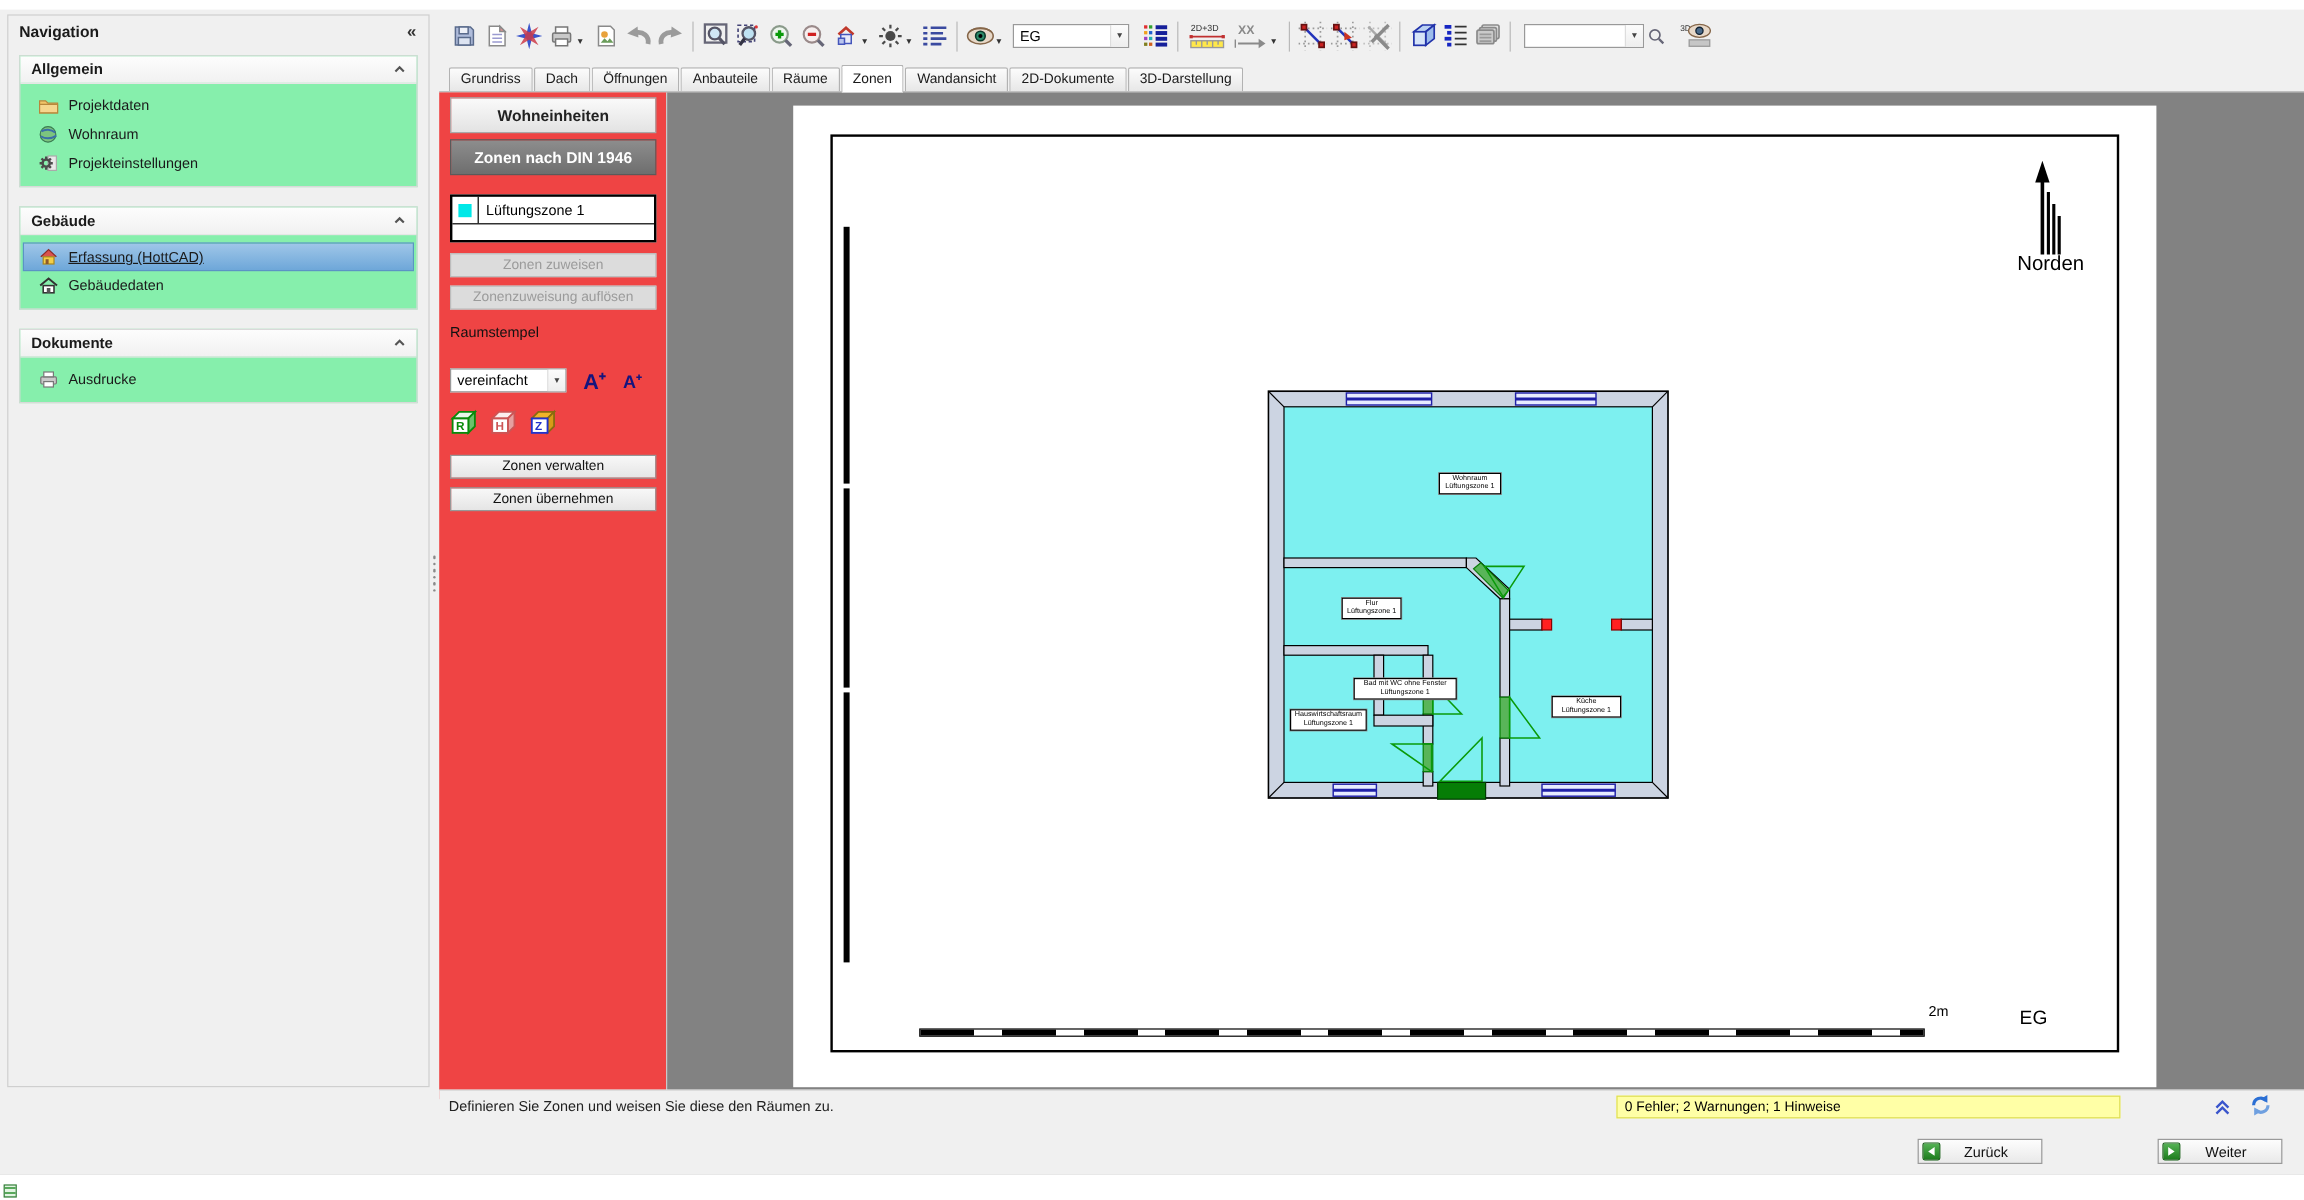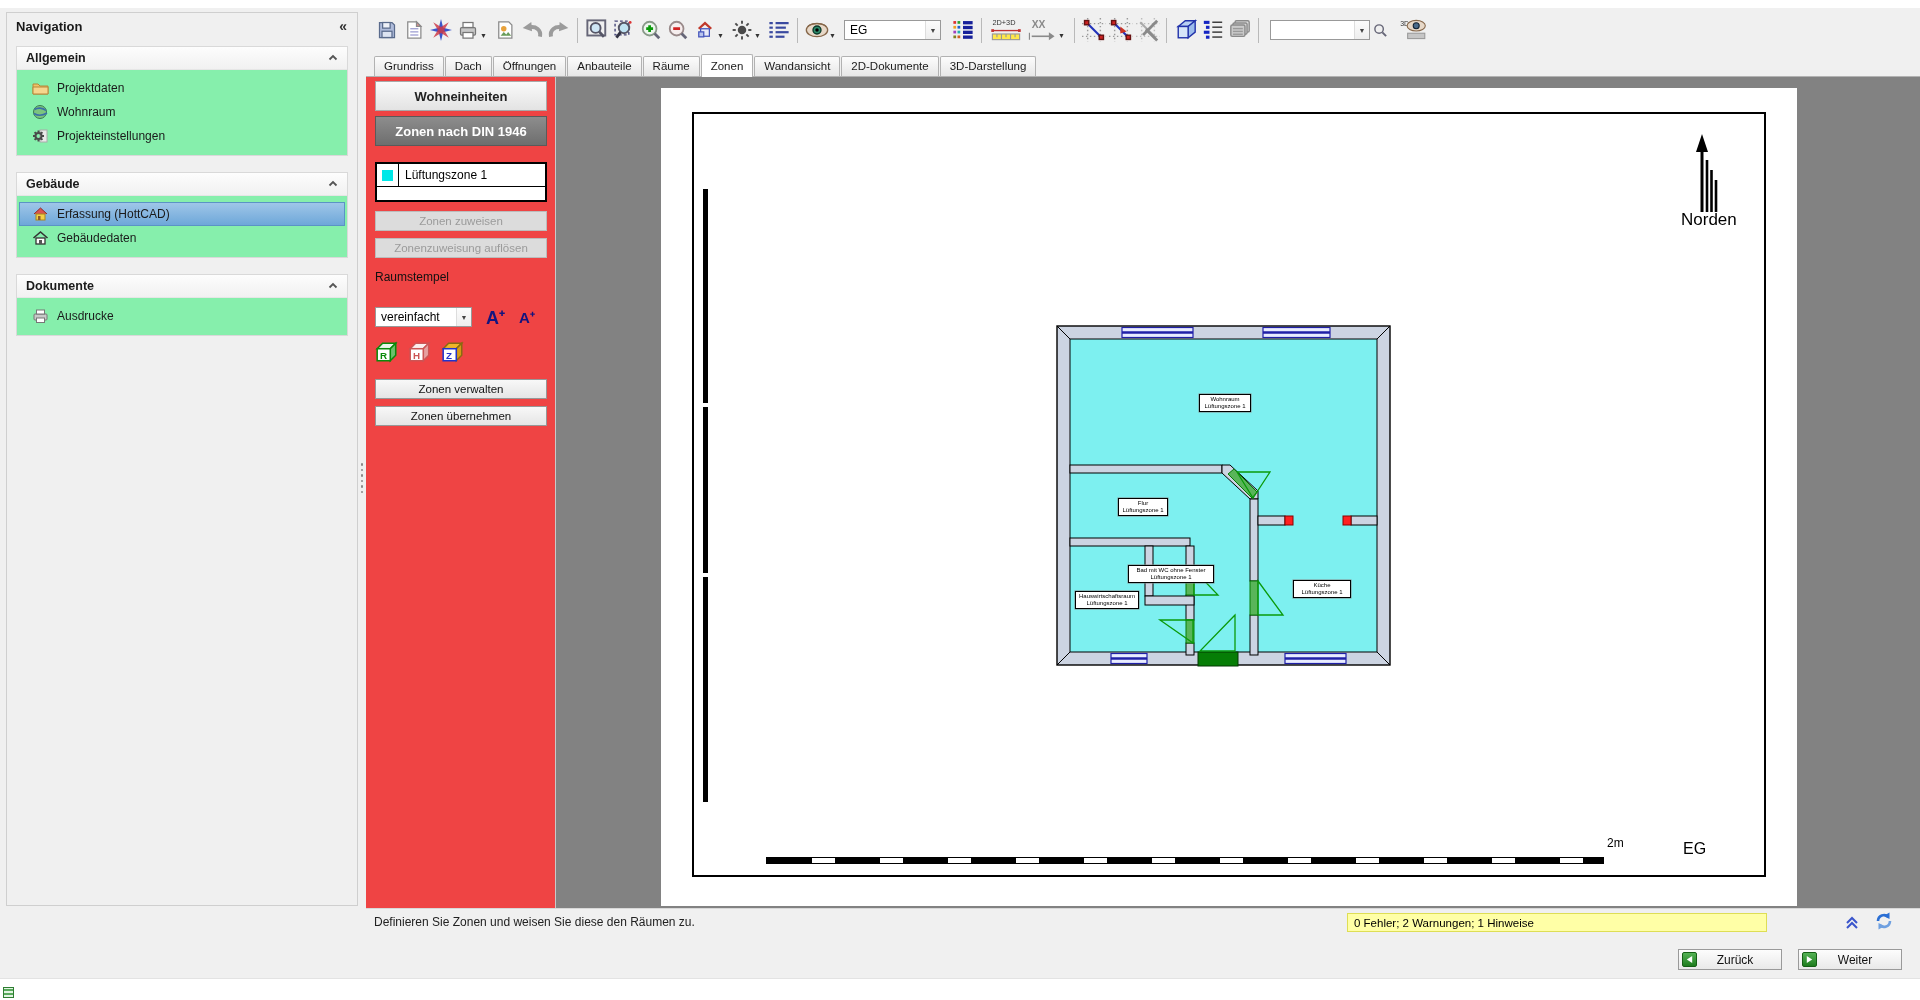--- a/index.html
+++ b/index.html
@@ -11,21 +11,21 @@
 
   
   #nav { position:absolute; left:6px; top:4px; width:352px; height:894px; background:#f0f0f0; border:1px solid #cfcfcf; }
   #nav-header { height:26px; display:flex; align-items:center; justify-content:space-between; padding:0 10px 0 9px; font-size:13px; font-weight:bold; color:#1a1a1a; }
   #nav-collapse { font-size:14px; color:#333; cursor:pointer; font-weight:bold; }
   .navgroup { margin:7px 9px 16px 9px; background:#86efac; border:1px solid #d9d9d9; }
   .navgroup-h { height:23px; display:flex; align-items:center; justify-content:space-between; padding:0 9px; font-size:12.5px; font-weight:bold; color:#1a1a1a; background:linear-gradient(#fdfdfd,#f1f1f1); border-bottom:1px solid #e6e6e6; }
   .chev-up { width:10px; height:10px; }
   .navitems { padding:6px 0 7px 0; }
   .navitem { height:24px; display:flex; align-items:center; gap:8px; padding-left:13px; font-size:12px; color:#1a1a1a; margin:0 2px; }
-  .navitem.sel { background:linear-gradient(#9fc6e8,#6ea7d9); border:1px solid #5b93c5; padding-left:12px; }
+  .navitem.sel { background:linear-gradient(#9fc6e8,#6ea7d9); border:1px solid #5b93c5; padding-left:12px;text-decoration:underline; }
   .nicon { width:17px; height:16px; flex:0 0 17px; }
 
   
   #splitter { position:absolute; left:359px; top:455px; width:6px; height:36px; display:flex; flex-direction:column; gap:3px; align-items:center; }
   #splitter i { width:2.5px; height:2.5px; background:#8a8a8a; border-radius:50%; }
 
   
   #toolbar { position:absolute; left:366px; top:2px; width:1554px; height:40px; display:flex; align-items:center; padding-left:7px; }
   .tbtn { width:27px; height:27px; display:flex; align-items:center; justify-content:center; border-radius:2px; }
   .dd { font-size:7px; color:#333; margin:10px 1px 0 -1px; width:10px; }
@@ -656,21 +656,21 @@
     </svg>
     <svg id="refresh" viewBox="0 0 20 20">
       <path d="M4 10a6 6 0 0 1 10.4-4" fill="none" stroke="#2b6fd4" stroke-width="2.6"></path>
       <polygon points="15.5,1.5 15.5,8 9.5,5" fill="#2b6fd4"></polygon>
       <path d="M16 10a6 6 0 0 1-10.4 4" fill="none" stroke="#6fa0e0" stroke-width="2.6"></path>
       <polygon points="4.5,18.5 4.5,12 10.5,15" fill="#6fa0e0"></polygon>
     </svg>
   </div>
 
   <div id="footer">
-    <div class="wizbtn" style="left:1678px;align-items:center;">
+    <div class="wizbtn" style="left:1598px;align-items:center;">
       <span class="gico">
             <svg width="9" height="9" viewBox="0 0 10 10">
               <polygon points="8,1 2,5 8,9" fill="#fff"></polygon>
             </svg>
           </span>
       <span class="wlabel">Zurück</span>
     </div>
     <div class="wizbtn" style="left:1798px;justify-content:flex-end;">
       <span class="gico">
             <svg width="9" height="9" viewBox="0 0 10 10">

